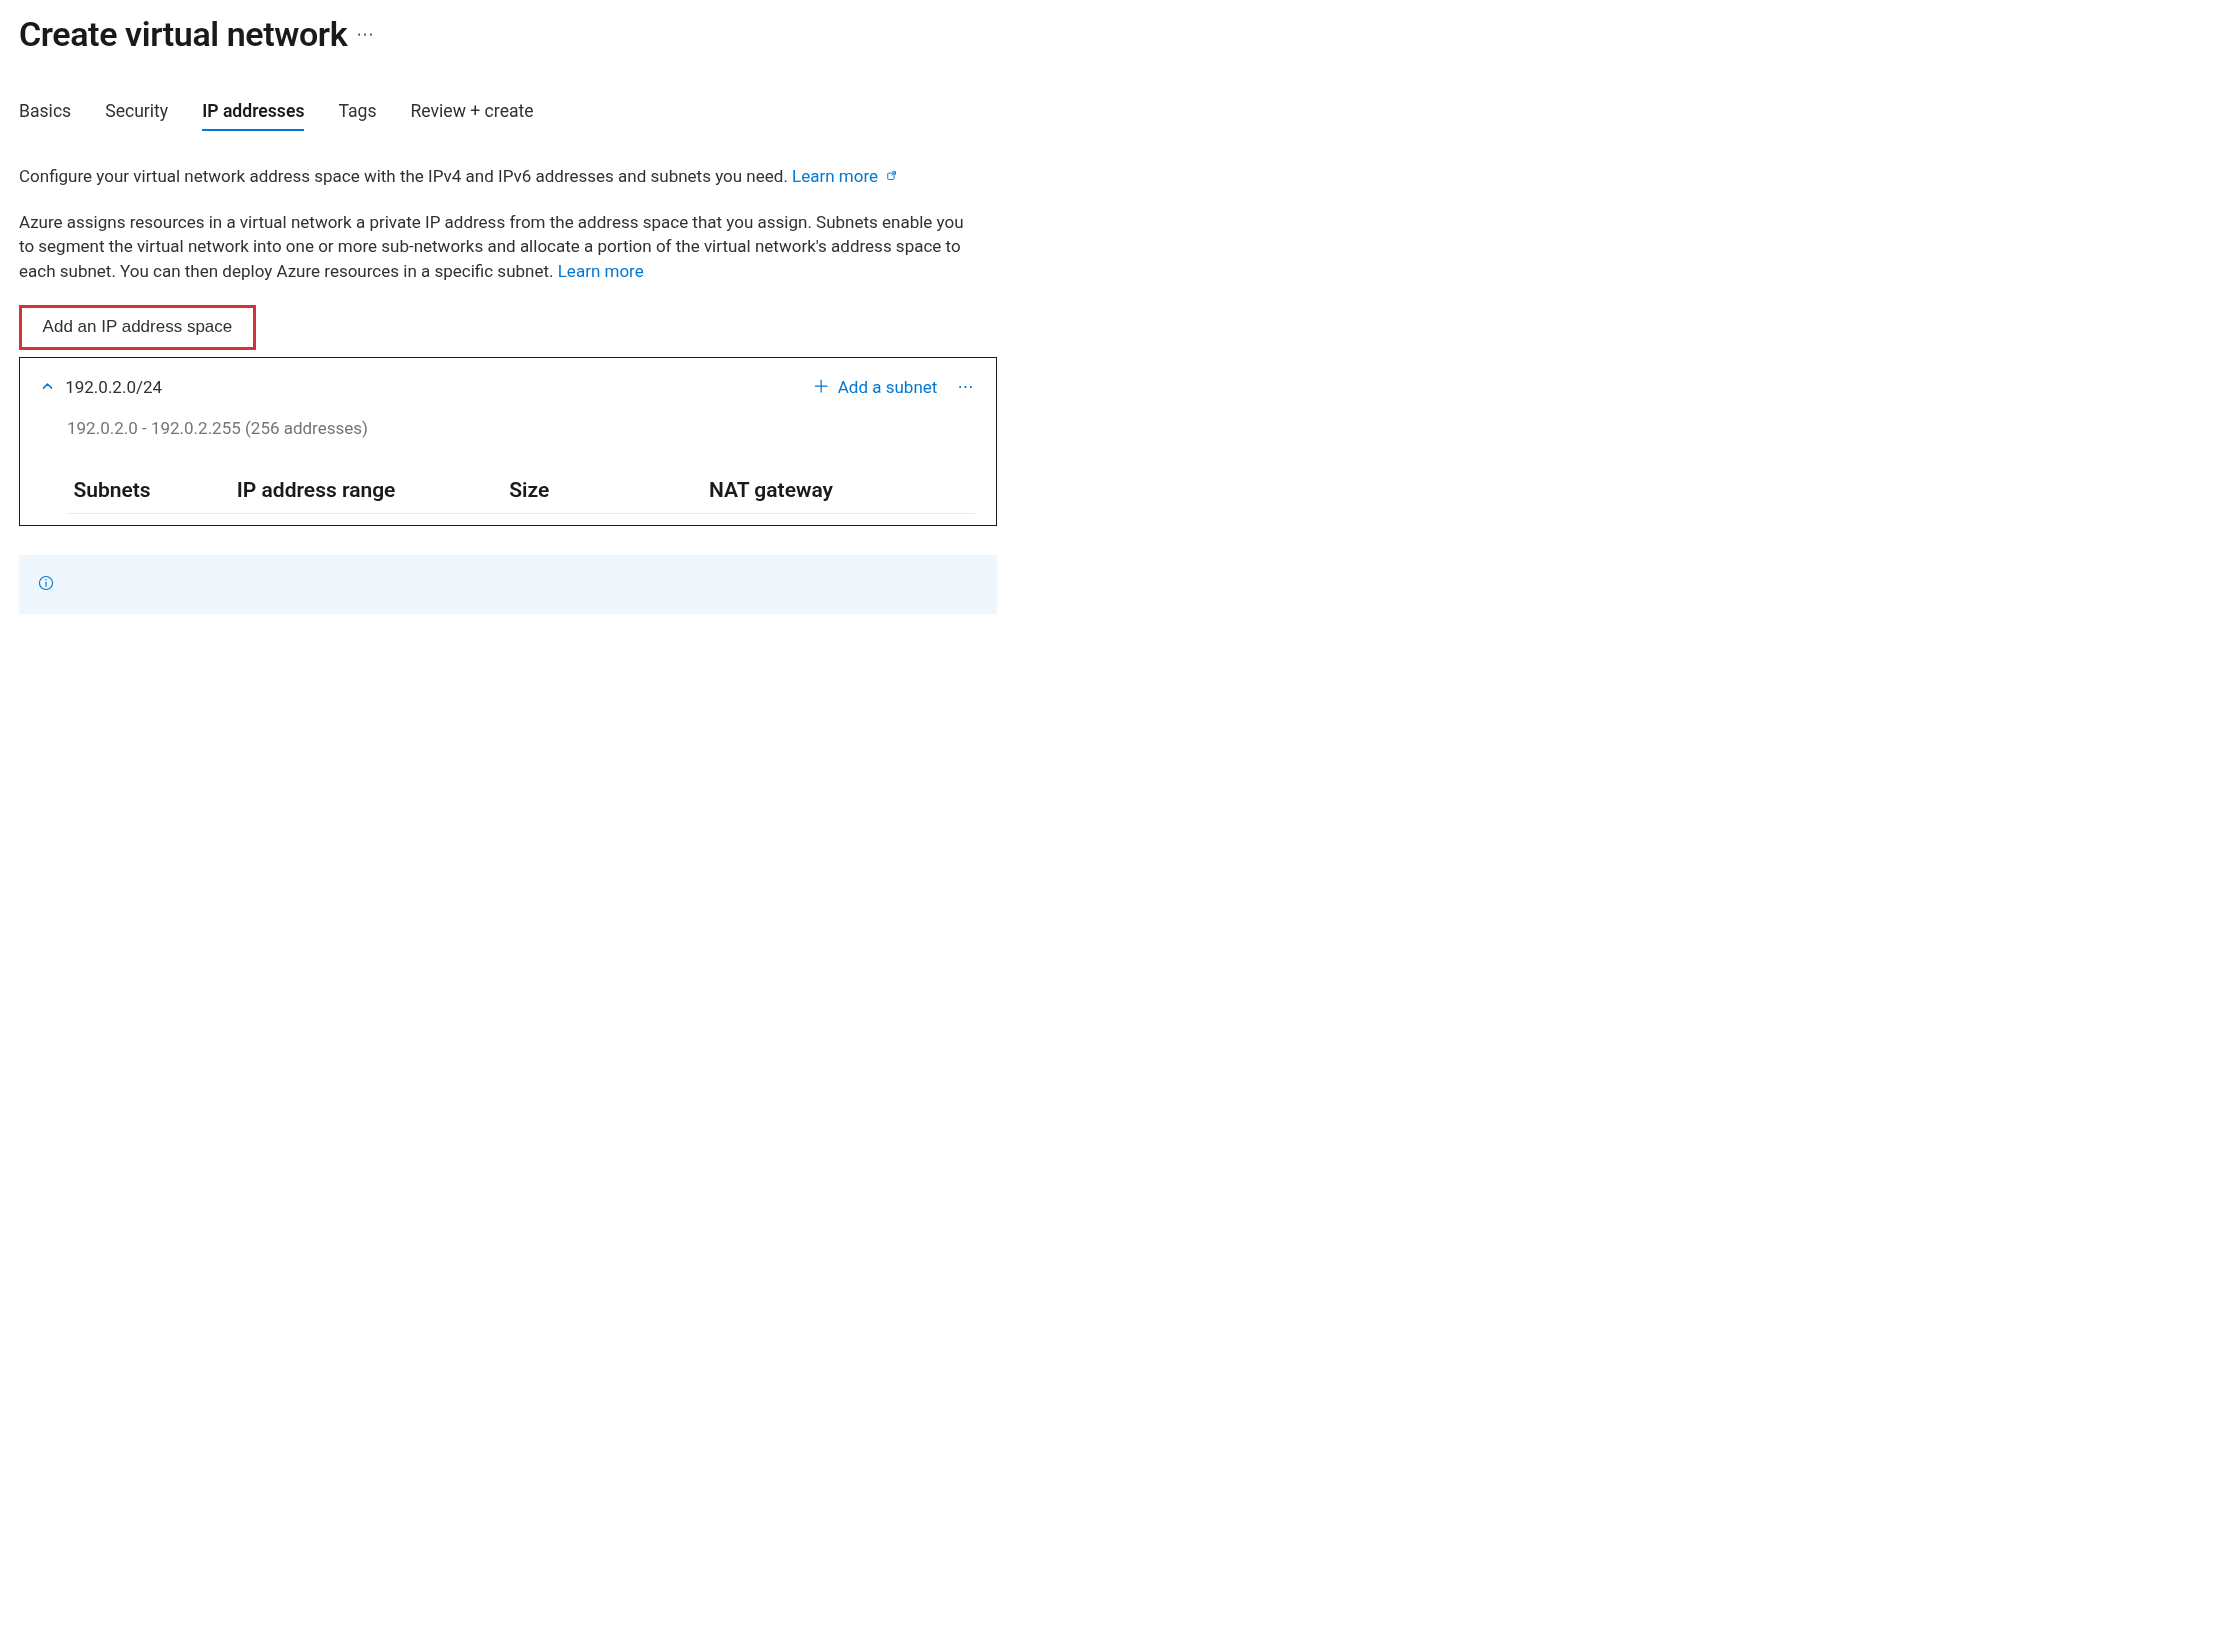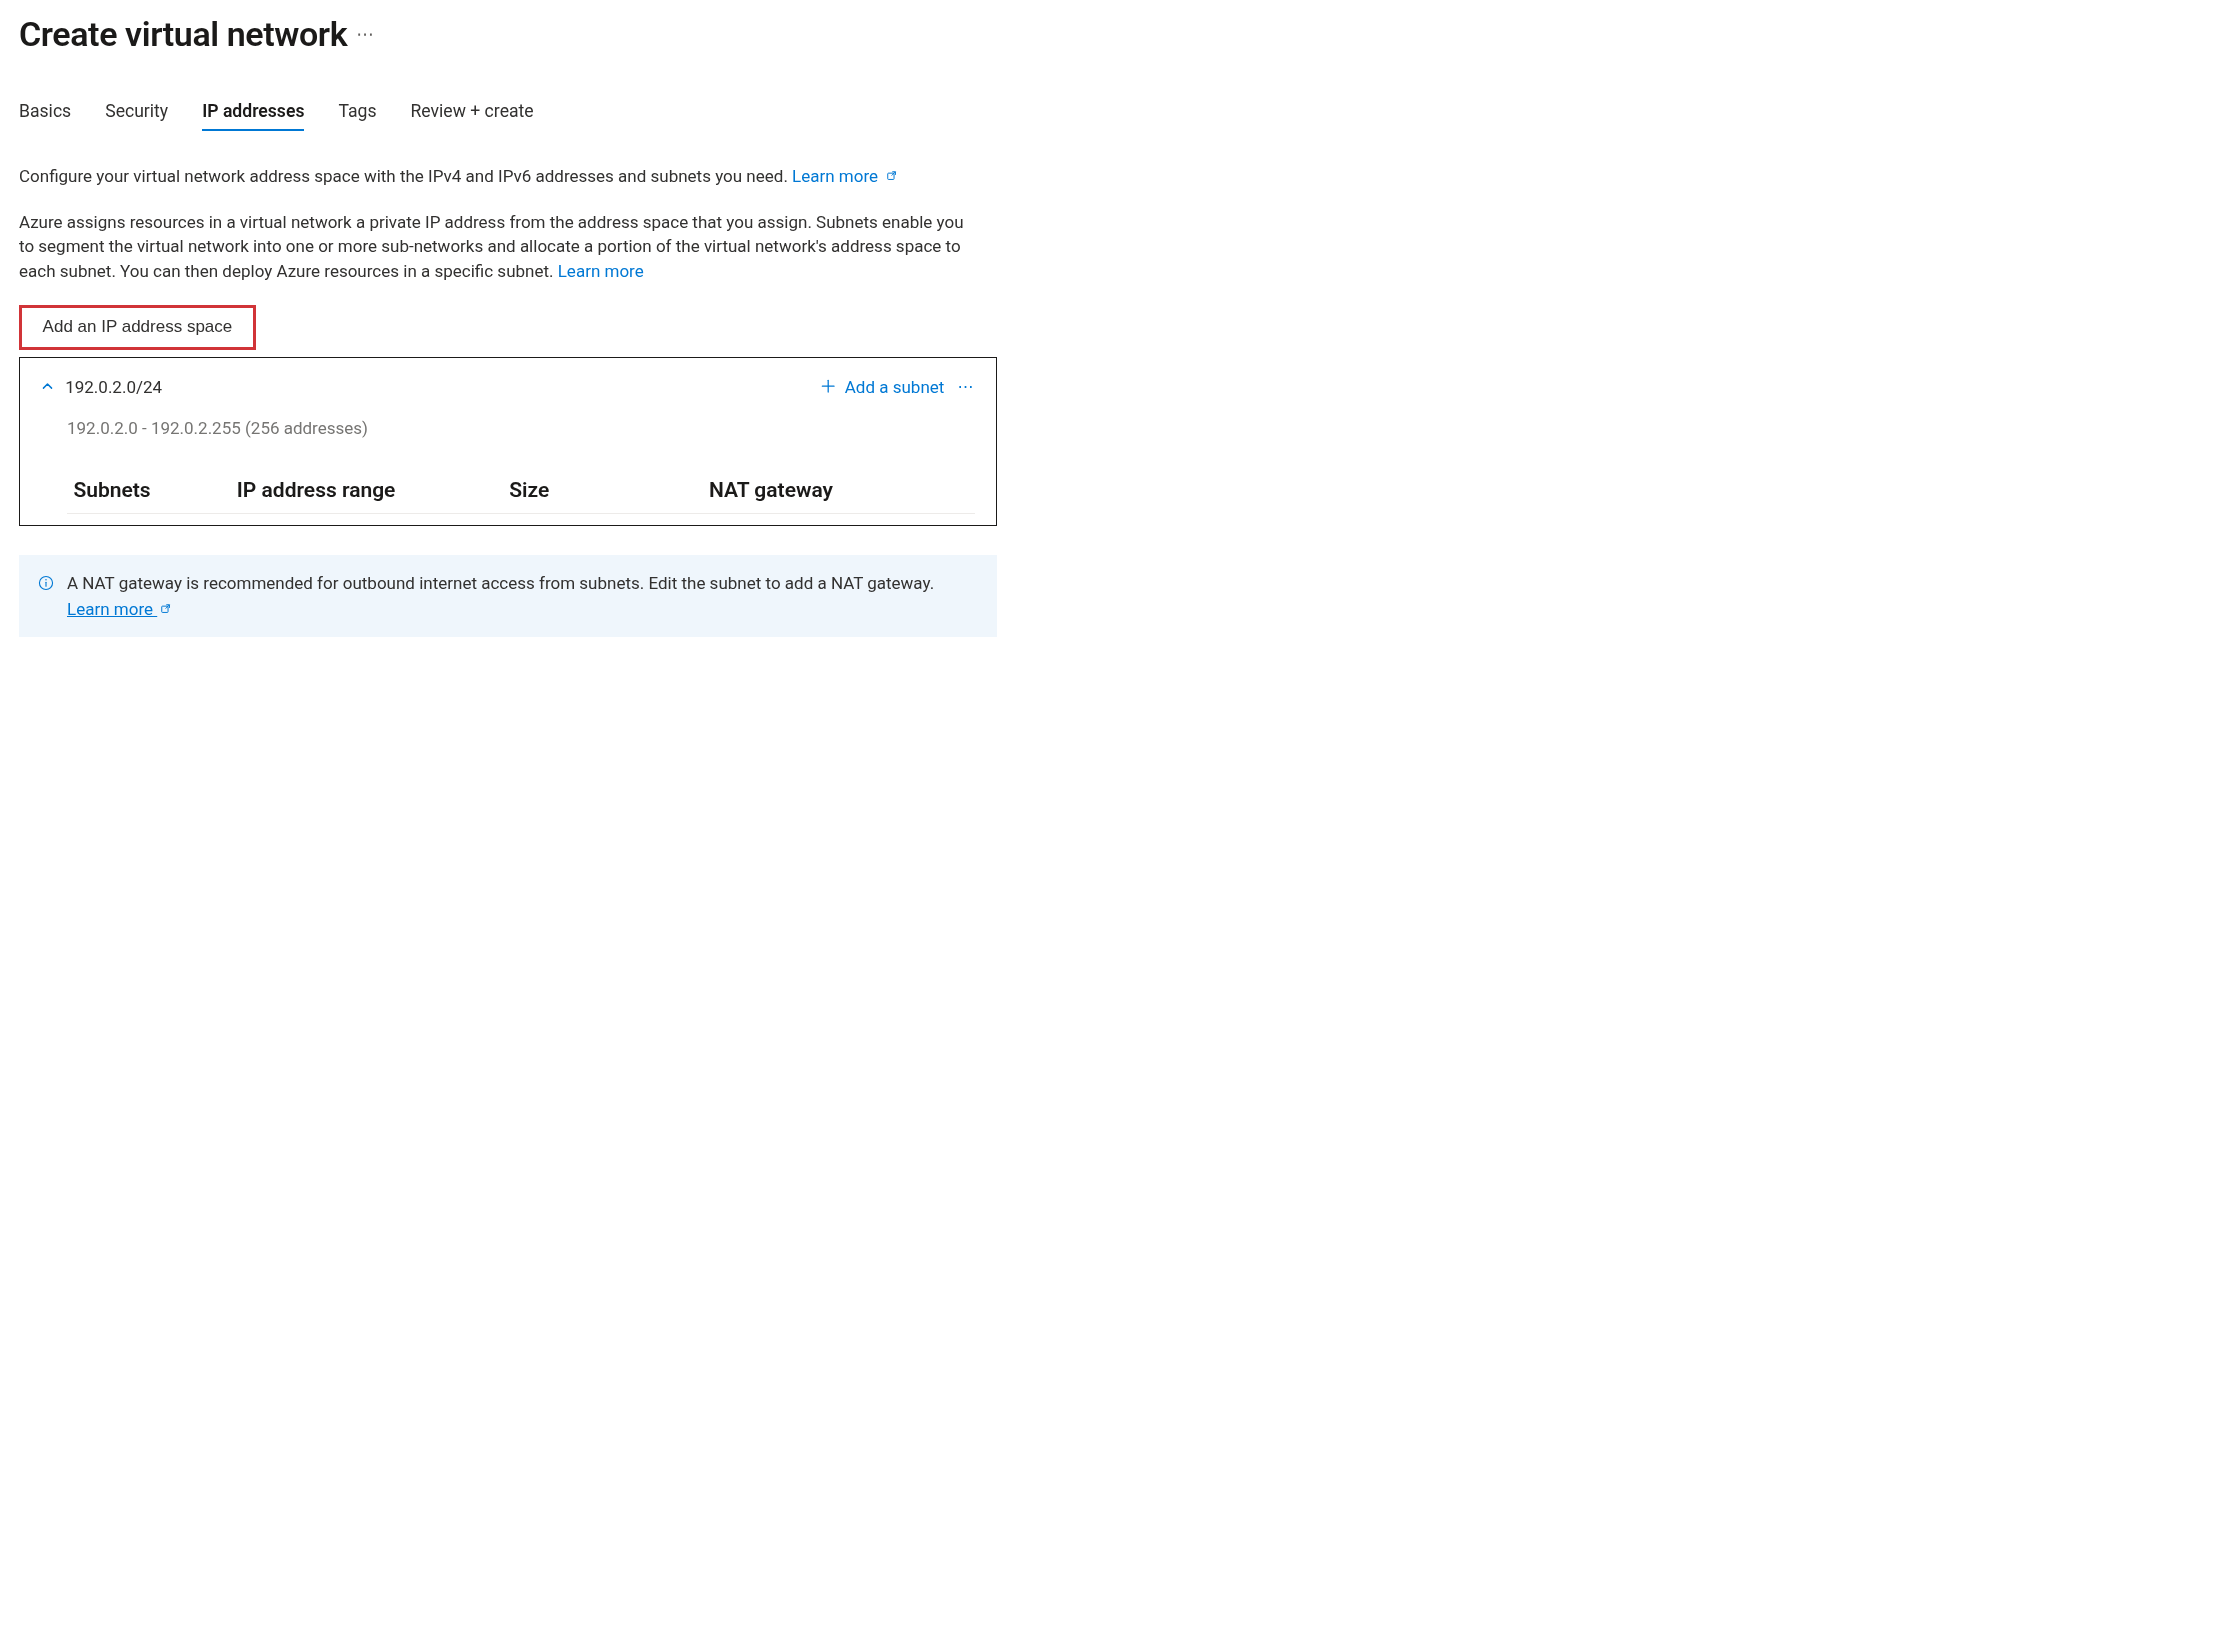--- a/index.html
+++ b/index.html
@@ -118,21 +118,21 @@
     display: inline-flex;
   }
   .chevron-up svg { width: 13px; height: 13px; }
   .cidr-label {
     font-size: 17px;
     color: #323130;
   }
   .addr-right {
     display: flex;
     align-items: center;
-    gap: 13px;
+    gap: 20px;
   }
   .add-subnet {
     display: inline-flex;
     align-items: center;
     gap: 9.6px;
     color: #0078d4;
     font-size: 17px;
     cursor: pointer;
   }
   .plus-icon svg { width: 14.4px; height: 14.4px; }
@@ -278,29 +278,16 @@
 
   
   <div class="info-banner">
     <span class="info-icon">
       <svg viewBox="0 0 20 20" fill="none" stroke="#0078d4" stroke-width="1.4">
         <circle cx="10" cy="10" r="8.2"></circle>
         <line x1="10" y1="9" x2="10" y2="14" stroke-linecap="round"></line>
         <circle cx="10" cy="6" r="0.9" fill="#0078d4" stroke="none"></circle>
       </svg>
     </span>
-    <div class="msg">
-      <span>A NAT gateway is recommended for outbound internet access from subnets. Edit the subnet to add a NAT gateway. </span>
-      <a class="link underline">
-        <span>Learn more</span>
-        <span class="ext-icon">
-          <svg viewBox="0 0 16 16" fill="none" stroke="#0078d4" stroke-width="1.4">
-            <rect x="2.5" y="4.5" width="9" height="9" rx="1"></rect>
-            <path d="M9 2.5 H13.5 V7"></path>
-            <path d="M13.5 2.5 L8 8"></path>
-          </svg>
-        </span>
-      </a>
-    </div>
   </div>
 
 </div>
 
 
 </body></html>

